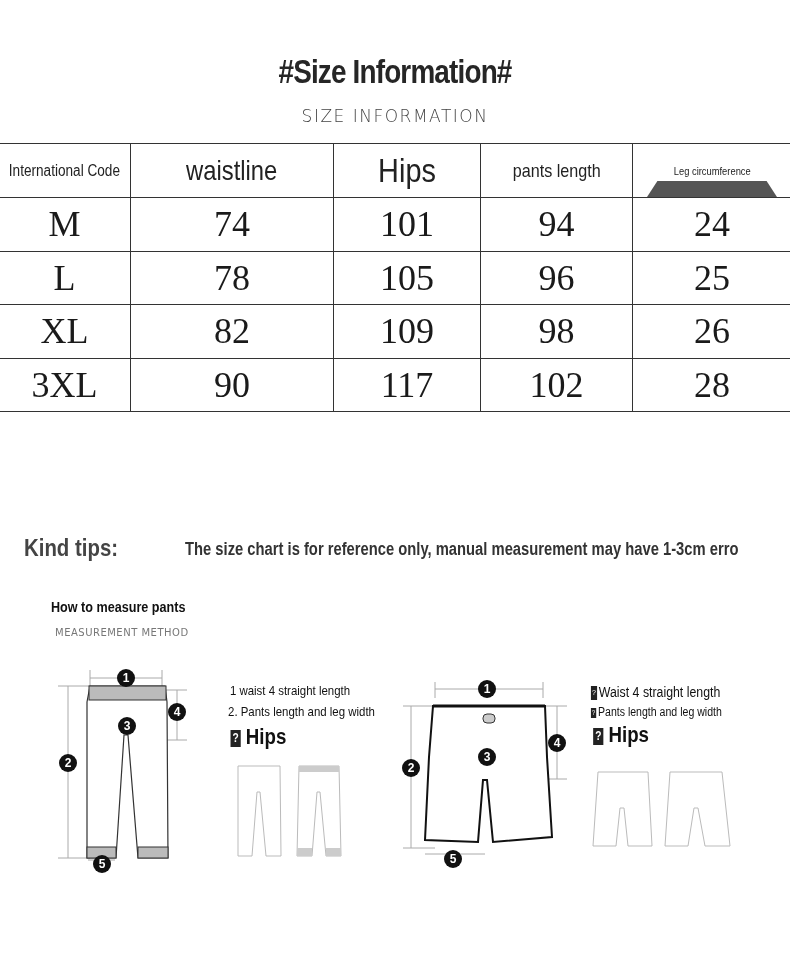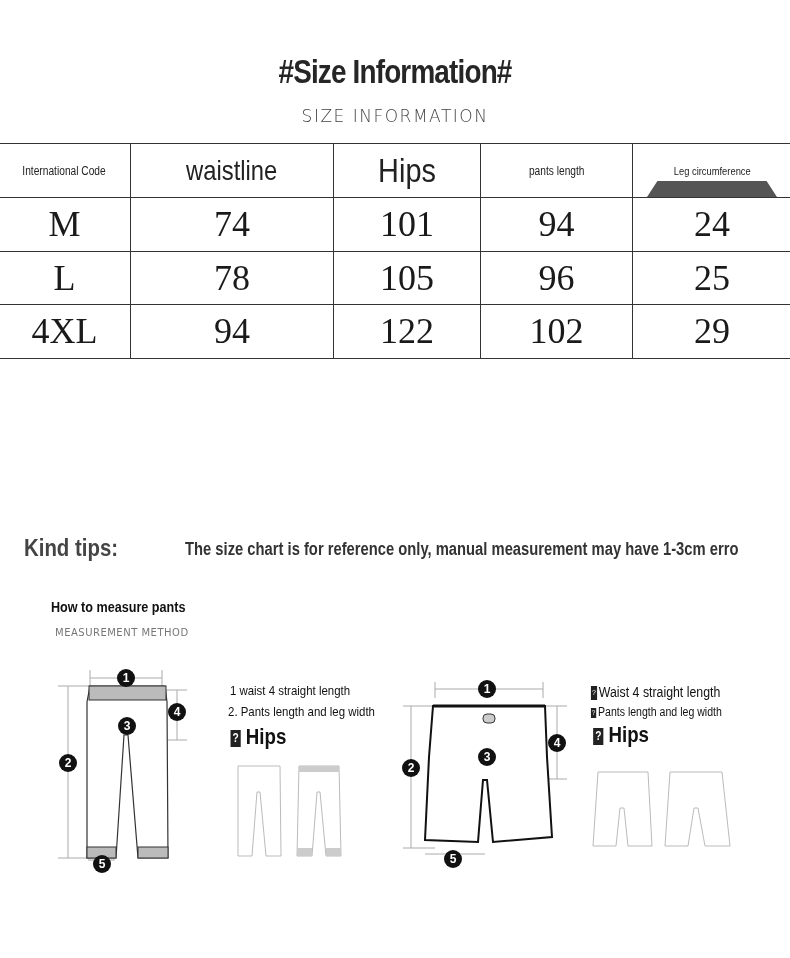--- a/index.html
+++ b/index.html
@@ -9,24 +9,24 @@
   .title { position: absolute; top: 52px; left: 0; width: 790px; text-align: center;
     font-family: "Liberation Sans", sans-serif; font-weight: bold; font-size: 34px; letter-spacing: -1px;
     color: #262626; transform: scaleX(0.82); }
   .subtitle { position: absolute; top: 106px; left: 0; width: 790px; text-align: center;
     font-family: "DejaVu Sans", sans-serif; font-size: 17px; letter-spacing: 1.5px; color: #444; font-weight: 300; }
 
   table.size { position: absolute; top: 143px; left: -2px; width: 794px; border-collapse: collapse; table-layout: fixed; }
   table.size td, table.size th { border: 1.5px solid #333; text-align: center; vertical-align: middle; }
   table.size th { height: 54px; font-weight: normal; color: #222; font-family: "Liberation Sans", sans-serif; }
   table.size td { height: 53.5px; font-family: "Liberation Serif", serif; font-size: 36px; color: #1a1a1a; }
-  th.c0 { font-size: 12px; }
+  th.c0 { font-size: 16px; }
   th.c1 { font-size: 28px; }
   th.c2 { font-size: 34px; font-weight: bold; transform: none; }
-  th.c3 { font-size: 12px; }
+  th.c3 { font-size: 19px; }
   th.c4 { font-size: 11px; position: relative; }
   th .hd { display: inline-block; transform: scaleX(0.85); }
   th.c4 .shade { position: absolute; left: 14px; right: 14px; bottom: 0; height: 16px;
     background: #555; clip-path: polygon(8% 0, 92% 0, 100% 100%, 0 100%); }
   th.c4 .hd { position: relative; z-index: 1; }
 
   .tips { position: absolute; top: 534px; left: 24px; font-size: 24px; color: #444; transform: scaleX(0.85); transform-origin: left; font-weight: bold; }
   .tips-text { position: absolute; top: 539px; left: 185px; font-size: 18px; color: #333; white-space: nowrap; transform: scaleX(0.82); transform-origin: left; font-weight: bold; }
 
   .howto { position: absolute; top: 599px; left: 51px; font-size: 14px; color: #111; font-weight: bold; transform: scaleX(0.9); transform-origin: left; }
@@ -66,25 +66,32 @@
       <td>24</td>
     </tr>
     <tr>
       <td>L</td>
       <td>78</td>
       <td>105</td>
       <td>96</td>
       <td>25</td>
     </tr>
     <tr>
-      <td>4XL</td>
-      <td>94</td>
-      <td>122</td>
+      <td>XL</td>
+      <td>82</td>
+      <td>109</td>
+      <td>98</td>
+      <td>26</td>
+    </tr>
+    <tr>
+      <td>3XL</td>
+      <td>90</td>
+      <td>117</td>
       <td>102</td>
-      <td>29</td>
+      <td>28</td>
     </tr>
   </tbody>
 </table>
 
 <div class="tips">Kind tips:</div>
 <div class="tips-text">The size chart is for reference only, manual measurement may have 1-3cm erro</div>
 
 <div class="howto">How to measure pants</div>
 <div class="method">MEASUREMENT METHOD</div>
 

